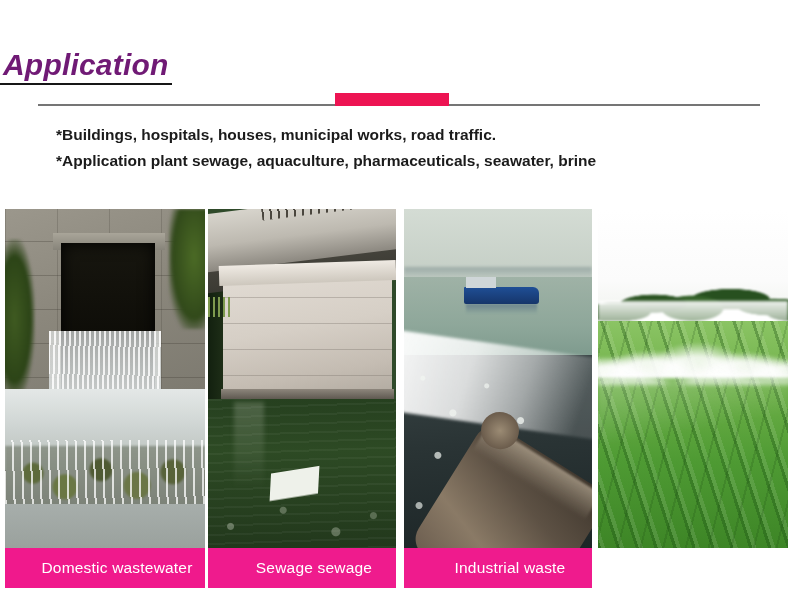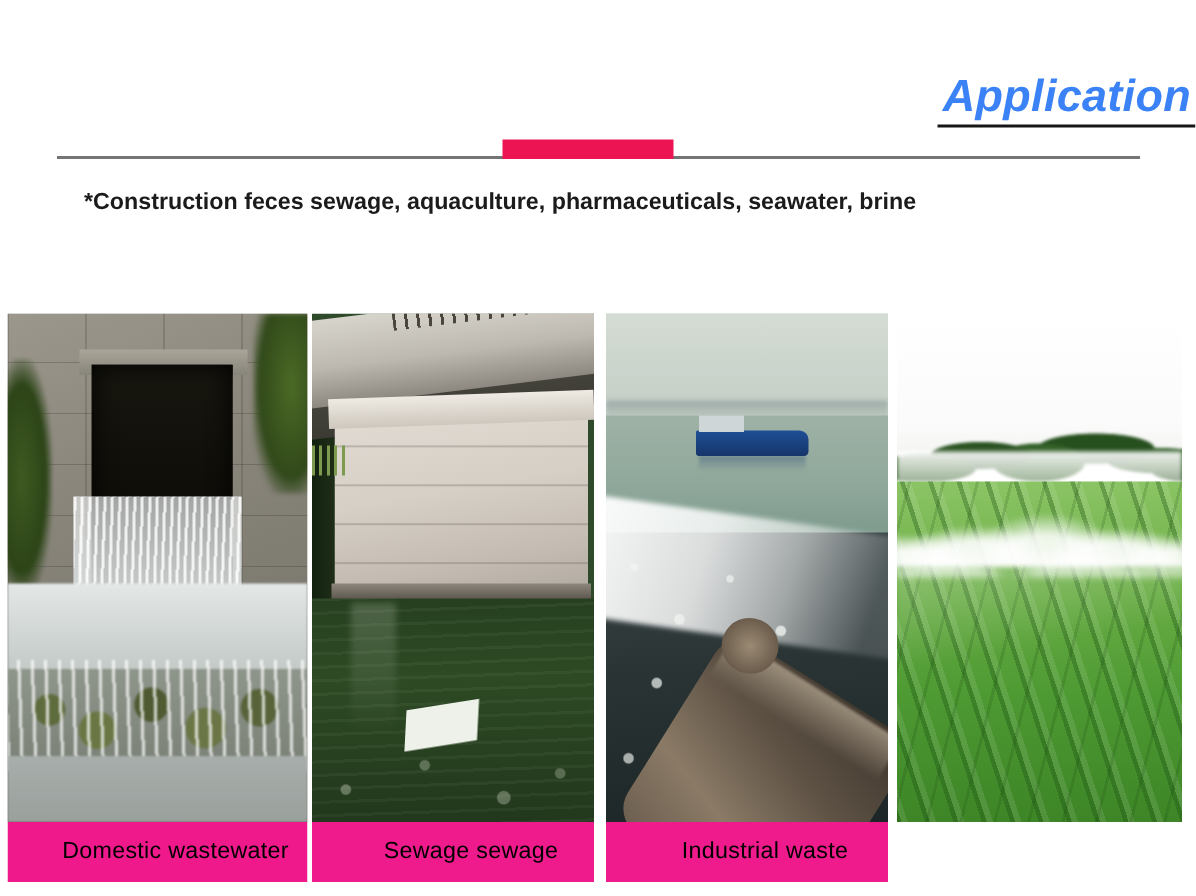--- a/index.html
+++ b/index.html
@@ -15,25 +15,25 @@
     font-family: "Liberation Sans", sans-serif;
     background: #ffffff;
   }
 
   
   #slide-title {
     position: absolute;
     left: 0;
     top: 48px;
     width: 797px;
-    text-align: right;
+    text-align: left;
     font-size: 30px;
     font-weight: bold;
     font-style: italic;
-    color: #3b82f6;
+    color: #701a75;
     letter-spacing: 0.2px;
   }
   #slide-title .title-text {
     border-bottom: 2px solid #161616;
     padding: 0 3px 2px 3px;
     display: inline-block;
     line-height: 1.05;
   }
 
   
@@ -95,21 +95,21 @@
   .caption {
     position: absolute;
     left: 0;
     right: 0;
     top: 339px;
     height: 40px;
     background: #f0198c;
     display: flex;
     align-items: center;
     justify-content: center;
-    color: #000000;
+    color: #ffffff;
     font-size: 15.5px;
     font-weight: normal;
     letter-spacing: 0.2px;
     padding-left: 24px;
   }
   .panel-1 { left: 5px;   width: 200px; }
   .panel-2 { left: 208px; width: 188px; }
   .panel-3 { left: 404px; width: 188px; text-decoration: underline; }
   .panel-4 { left: 598px; width: 190px; }
 
@@ -390,21 +390,22 @@
 <body>
 
 <div id="slide-title">
   <span class="title-text">Application</span>
 </div>
 
 <div id="title-rule"></div>
 <div id="title-accent"></div>
 
 <div id="bullets">
-  <div class="bullet-line">*Construction feces sewage, aquaculture, pharmaceuticals, seawater, brine</div>
+  <div class="bullet-line">*Buildings, hospitals, houses, municipal works, road traffic.</div>
+  <div class="bullet-line">*Application plant sewage, aquaculture, pharmaceuticals, seawater, brine</div>
 </div>
 
 <div id="panels">
 
   <div class="panel panel-1">
     <div class="photo ph1">
       <div class="wall"></div>
       <div class="moss-l"></div>
       <div class="moss-r"></div>
       <div class="lintel"></div>

